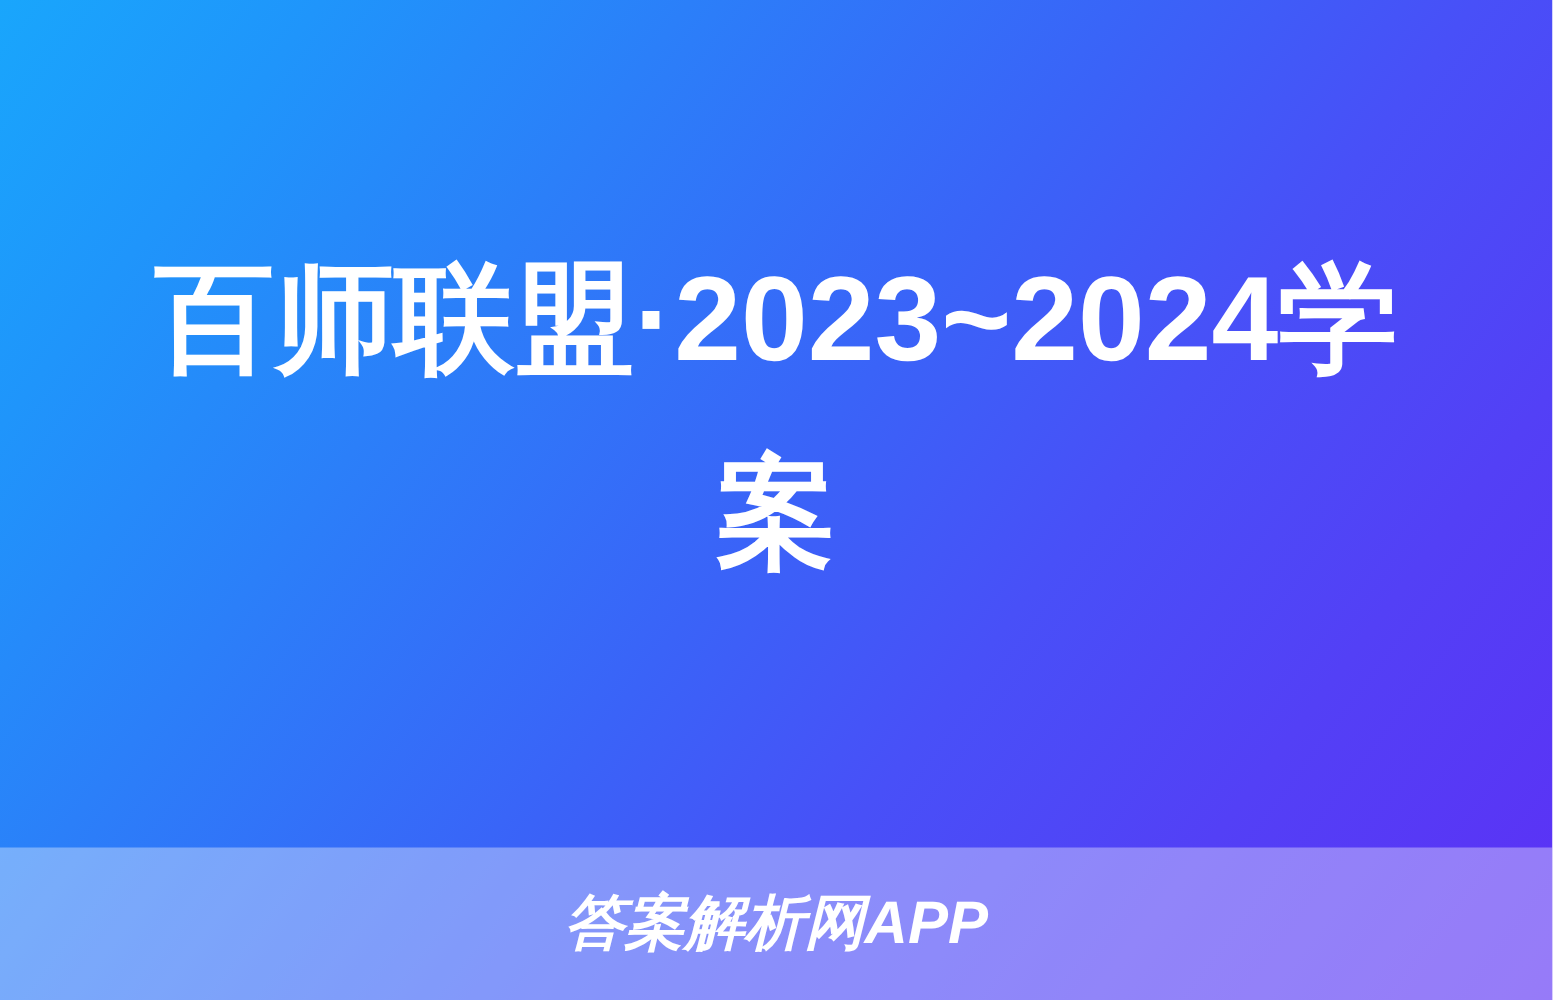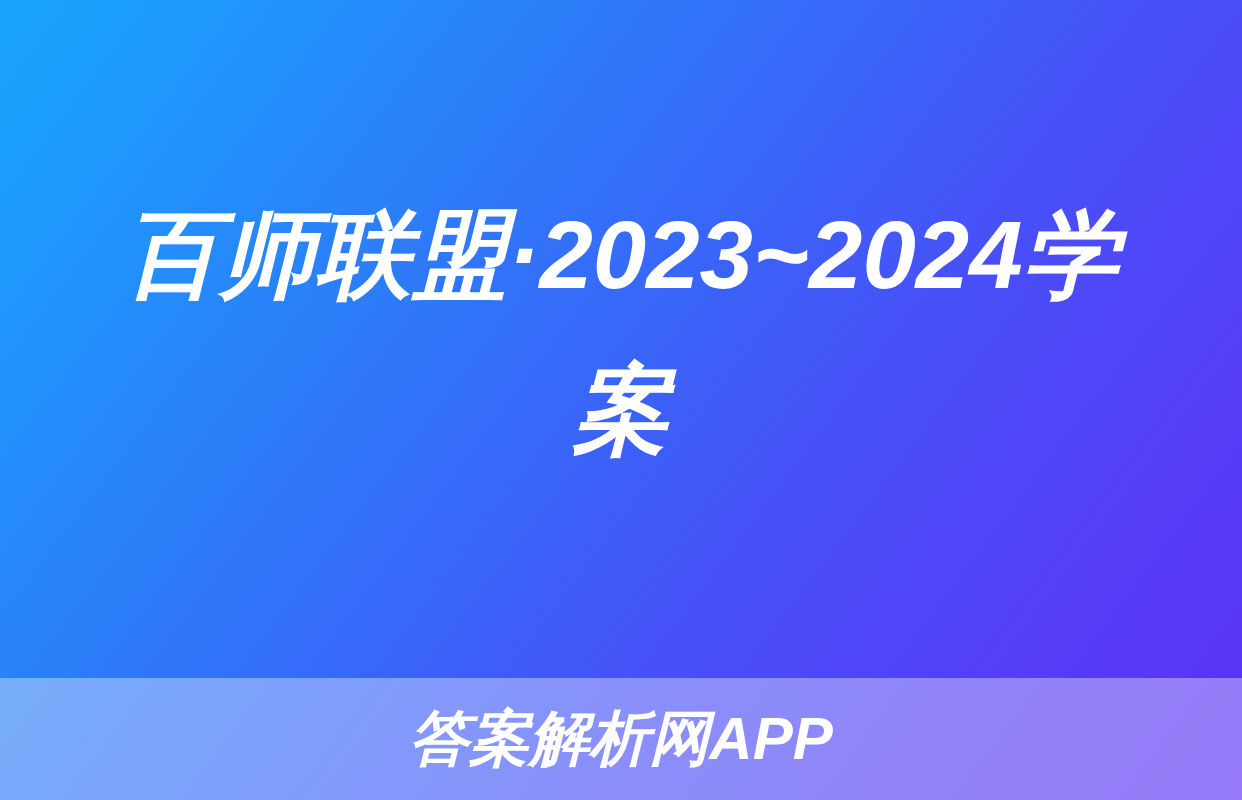--- a/index.html
+++ b/index.html
@@ -33,42 +33,41 @@
     width: 1066px;
     text-align: center;
   }
 
   .title-line {
     display: block;
     color: #ffffff;
     font-size: 96px;
     line-height: 155px;
     font-weight: 700;
-    font-style: italic;
     letter-spacing: 0px;
     white-space: nowrap;
     text-rendering: geometricPrecision;
   }
 
   
   #footer-band {
     position: absolute;
     left: 0;
     top: 678px;
     width: 1242px;
     height: 122px;
     background: rgba(255, 255, 255, 0.36);
     display: flex;
     align-items: center;
     justify-content: center;
   }
 
   #footer-text {
     color: #ffffff;
-    font-size: 60px;
+    font-size: 48px;
     font-weight: 700;
     font-style: italic;
     line-height: 1;
     letter-spacing: 0px;
     white-space: nowrap;
   }
 </style>
 </head>
 <body>
 

